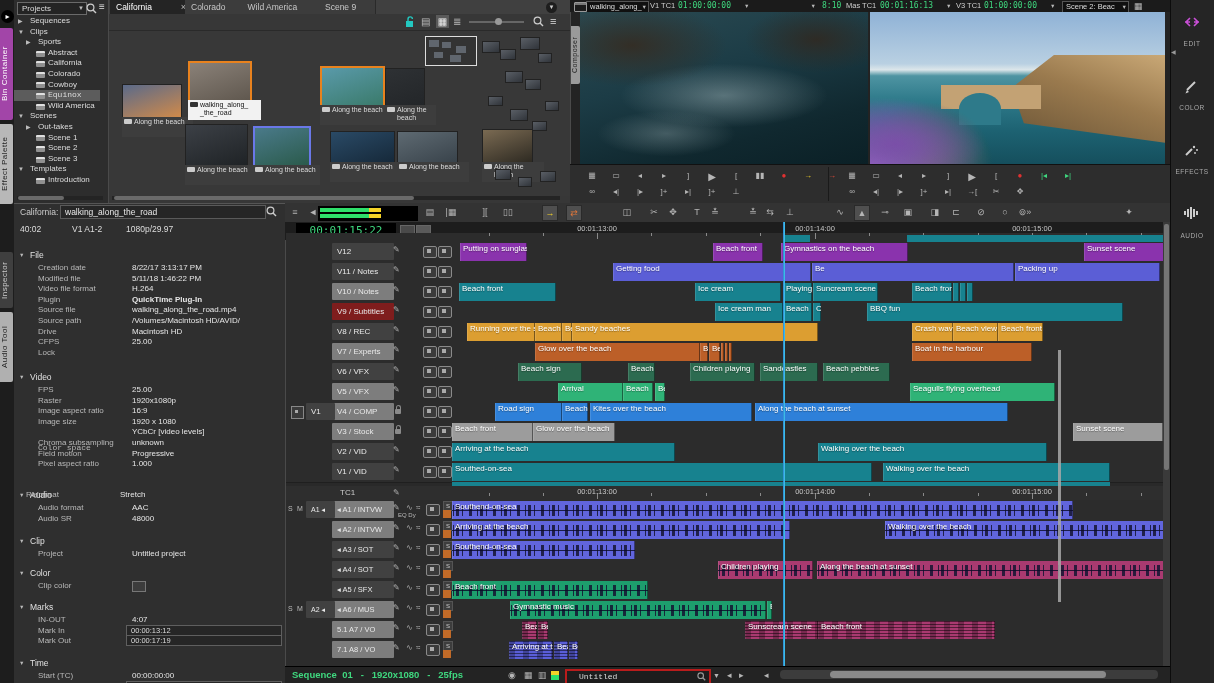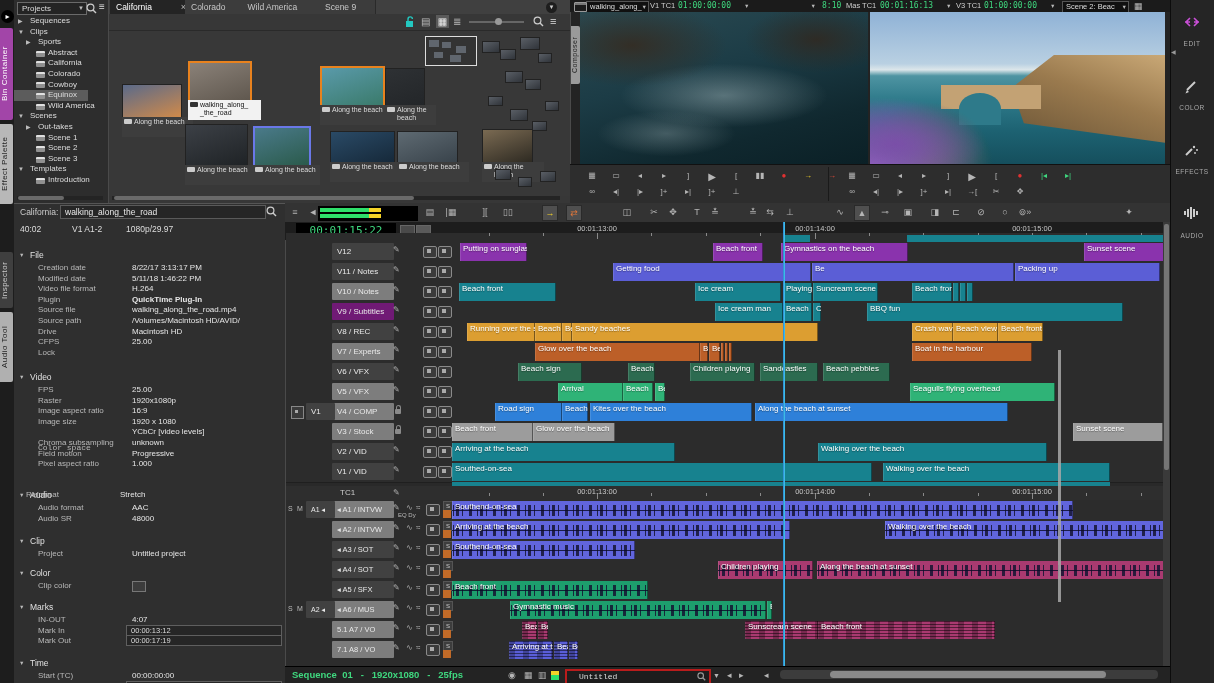--- a/index.html
+++ b/index.html
@@ -75,21 +75,21 @@
         <div style="position: absolute; left: 34px; top: 0px; white-space: nowrap;">California</div>
       </div>
       <div style="position: absolute; left: 0px; top: 53px; width: 94px; height: 10.6px; font-size: 8px; color: rgb(221, 221, 221); line-height: 10.6px;">
         <div style="position: absolute; left: 22px; top: 2.8px; width: 9px; height: 6px; background: linear-gradient(rgb(224, 224, 224) 0px, rgb(224, 224, 224) 2px, rgb(144, 144, 144) 2px); border-radius: 1px;"></div>
         <div style="position: absolute; left: 34px; top: 0px; white-space: nowrap;">Colorado</div>
       </div>
       <div style="position: absolute; left: 0px; top: 63.6px; width: 94px; height: 10.6px; font-size: 8px; color: rgb(221, 221, 221); line-height: 10.6px;">
         <div style="position: absolute; left: 22px; top: 2.8px; width: 9px; height: 6px; background: linear-gradient(rgb(224, 224, 224) 0px, rgb(224, 224, 224) 2px, rgb(144, 144, 144) 2px); border-radius: 1px;"></div>
         <div style="position: absolute; left: 34px; top: 0px; white-space: nowrap;">Cowboy</div>
       </div>
-      <div style="position: absolute; left: 0px; top: 74.2px; width: 74px; height: 10.6px; font-size: 8px; color: rgb(221, 221, 221); line-height: 10.6px; background: rgb(92, 92, 92);">
+      <div style="position: absolute; left: 0px; top: 74.2px; width: 86px; height: 10.6px; font-size: 8px; color: rgb(221, 221, 221); line-height: 10.6px; background: rgb(92, 92, 92); font-family: Liberation Mono, monospace;">
         <div style="position: absolute; left: 22px; top: 2.8px; width: 9px; height: 6px; background: linear-gradient(rgb(224, 224, 224) 0px, rgb(224, 224, 224) 2px, rgb(144, 144, 144) 2px); border-radius: 1px;"></div>
         <div style="position: absolute; left: 34px; top: 0px; white-space: nowrap;">Equinox</div>
       </div>
       <div style="position: absolute; left: 0px; top: 84.8px; width: 94px; height: 10.6px; font-size: 8px; color: rgb(221, 221, 221); line-height: 10.6px;">
         <div style="position: absolute; left: 22px; top: 2.8px; width: 9px; height: 6px; background: linear-gradient(rgb(224, 224, 224) 0px, rgb(224, 224, 224) 2px, rgb(144, 144, 144) 2px); border-radius: 1px;"></div>
         <div style="position: absolute; left: 34px; top: 0px; white-space: nowrap;">Wild America</div>
       </div>
       <div style="position: absolute; left: 0px; top: 95.4px; width: 94px; height: 10.6px; font-size: 8px; color: rgb(221, 221, 221); line-height: 10.6px;">
         <div style="position: absolute; left: 4px; top: 0px; font-size: 6px; color: rgb(187, 187, 187); line-height: 10.6px;">▼</div>
         <div style="position: absolute; left: 16px; top: 0px; white-space: nowrap;">Scenes</div>
@@ -302,21 +302,21 @@
   <div id="inspector-body">
       <div style="position: absolute; left: 20px; top: 250px; font-size: 8.5px; color: rgb(224, 224, 224);">
         <div style="position: absolute; left: -1px; top: 1.5px; font-size: 5.5px; color: rgb(187, 187, 187);">▼</div>
         <div style="position: absolute; left: 10px; top: 0px; white-space: nowrap;">File</div>
       </div>
       <div style="position: absolute; left: 38px; top: 263px; width: 240px; height: 10.6px; font-size: 8px;">
         <div style="position: absolute; left: 0px; top: 0px; white-space: nowrap; color: rgb(185, 185, 185);">Creation date</div>
         <div style="position: absolute; left: 94px; top: 0px; white-space: nowrap; color: rgb(230, 230, 230);">8/22/17    3:13:17 PM</div>
       </div>
       <div style="position: absolute; left: 38px; top: 273.6px; width: 240px; height: 10.6px; font-size: 8px;">
-        <div style="position: absolute; left: 0px; top: 0px; white-space: nowrap; color: rgb(185, 185, 185);">Modified date</div>
+        <div style="position: absolute; left: 0px; top: 0px; white-space: nowrap; color: rgb(185, 185, 185);">Modified file</div>
         <div style="position: absolute; left: 94px; top: 0px; white-space: nowrap; color: rgb(230, 230, 230);">5/11/18    1:46:22 PM</div>
       </div>
       <div style="position: absolute; left: 38px; top: 284.2px; width: 240px; height: 10.6px; font-size: 8px;">
         <div style="position: absolute; left: 0px; top: 0px; white-space: nowrap; color: rgb(185, 185, 185);">Video file format</div>
         <div style="position: absolute; left: 94px; top: 0px; white-space: nowrap; color: rgb(230, 230, 230);">H.264</div>
       </div>
       <div style="position: absolute; left: 38px; top: 294.8px; width: 240px; height: 10.6px; font-size: 8px;">
         <div style="position: absolute; left: 0px; top: 0px; white-space: nowrap; color: rgb(185, 185, 185);">Plugin</div>
         <div style="position: absolute; left: 94px; top: 0px; white-space: nowrap; color: rgb(230, 230, 230); font-weight: bold;">QuickTime Plug-In</div>
       </div>
@@ -589,21 +589,21 @@
       </div>
       <div class="clip" style="position: absolute; left: 813px; top: 283px; width: 65px; background: rgb(23, 130, 143);">
         <div class="lbl">Suncream scene</div>
       </div>
       <div class="clip" style="position: absolute; left: 912px; top: 283px; width: 40px; background: rgb(23, 130, 143);">
         <div class="lbl">Beach front</div>
       </div>
       <div class="clip" style="position: absolute; left: 953px; top: 283px; width: 6px; background: rgb(23, 130, 143);"></div>
       <div class="clip" style="position: absolute; left: 960px; top: 283px; width: 6px; background: rgb(23, 130, 143);"></div>
       <div class="clip" style="position: absolute; left: 967px; top: 283px; width: 6px; background: rgb(23, 130, 143);"></div>
-      <div class="namebox" style="position: absolute; left: 332px; top: 303px; width: 57px; background: #701a75;">V9 / Subtitles</div>
+      <div class="namebox" style="position: absolute; left: 332px; top: 303px; width: 57px; background: #7f1d1d;">V9 / Subtitles</div>
       <div style="position: absolute; left: 393px; top: 305px; font-size: 8px; color: rgb(170, 170, 170);">✎</div>
       <div style="position: absolute; left: 423px; top: 306px; width: 12px; height: 10px; border: 1px solid rgb(138, 138, 138); border-radius: 2px; background: rgb(58, 58, 58);">
         <div style="position: absolute; left: 3px; top: 2px; width: 4px; height: 4px; background: rgb(170, 170, 170);"></div>
       </div>
       <div style="position: absolute; left: 438px; top: 306px; width: 12px; height: 10px; border: 1px solid rgb(138, 138, 138); border-radius: 2px; background: rgb(58, 58, 58);">
         <div style="position: absolute; left: 3px; top: 2px; width: 4px; height: 4px; background: rgb(170, 170, 170);"></div>
       </div>
       <div class="clip" style="position: absolute; left: 715px; top: 303px; width: 68px; background: rgb(23, 130, 143);">
         <div class="lbl">Ice cream man</div>
       </div>

